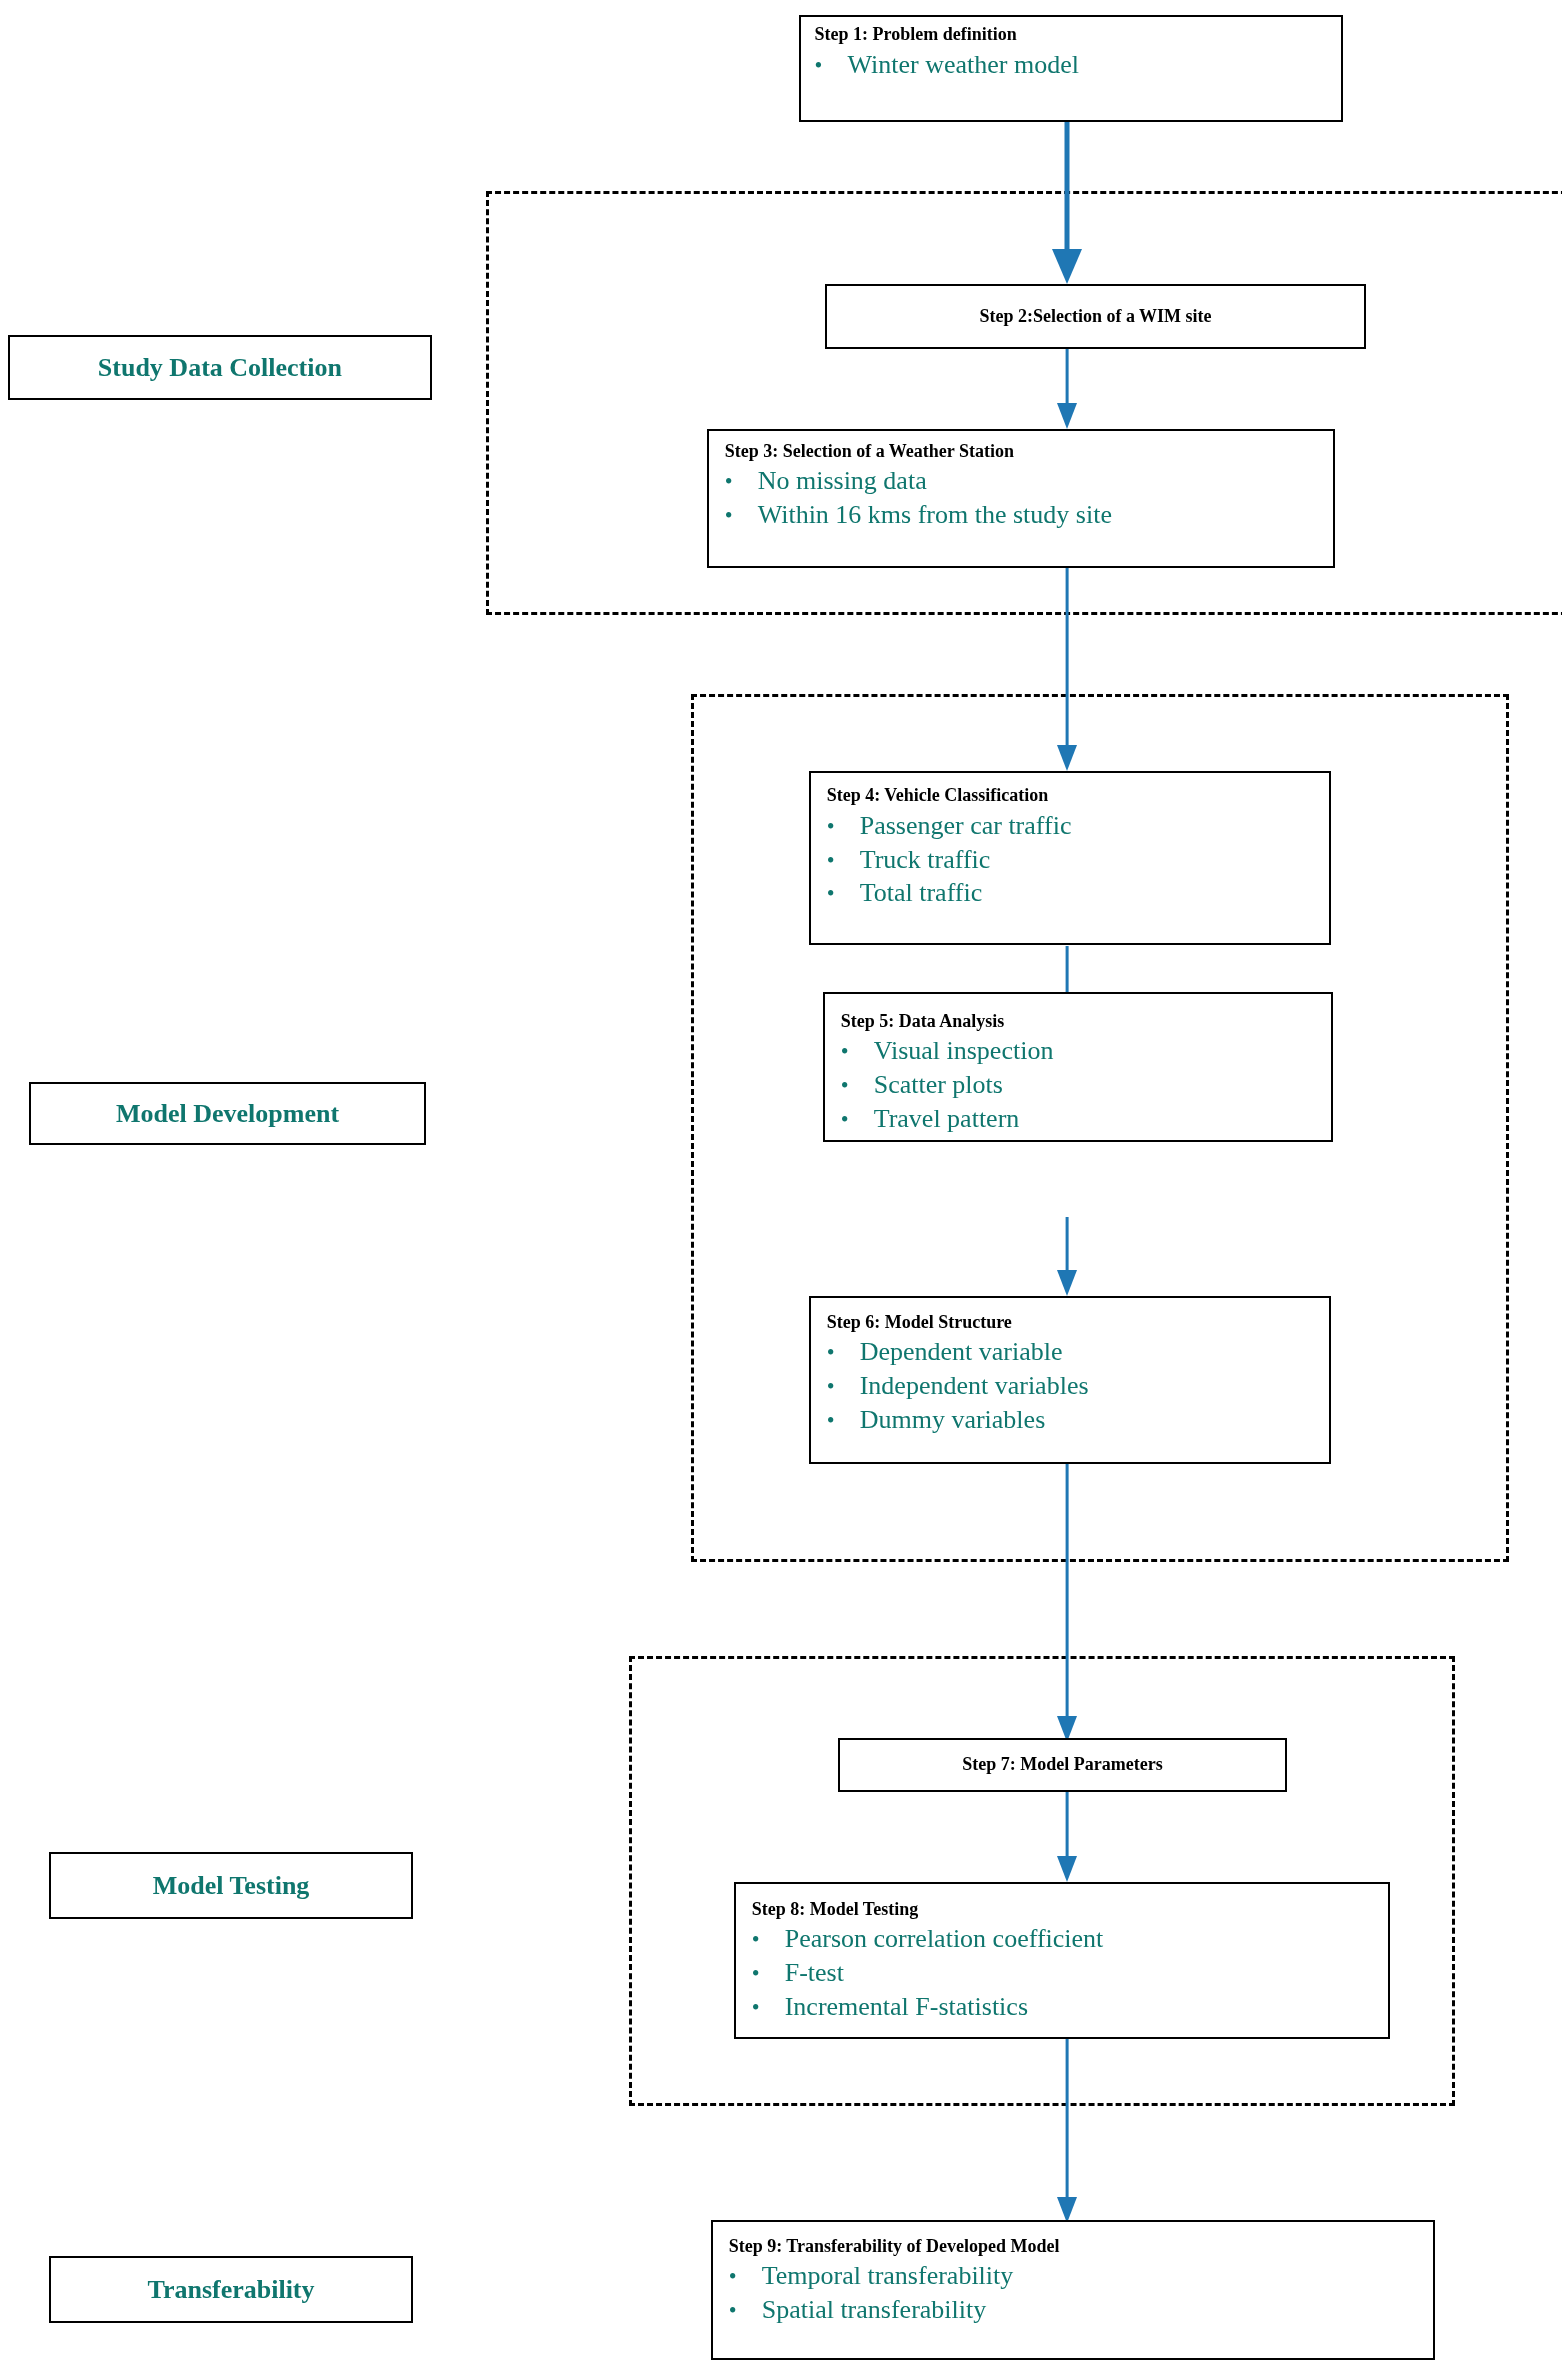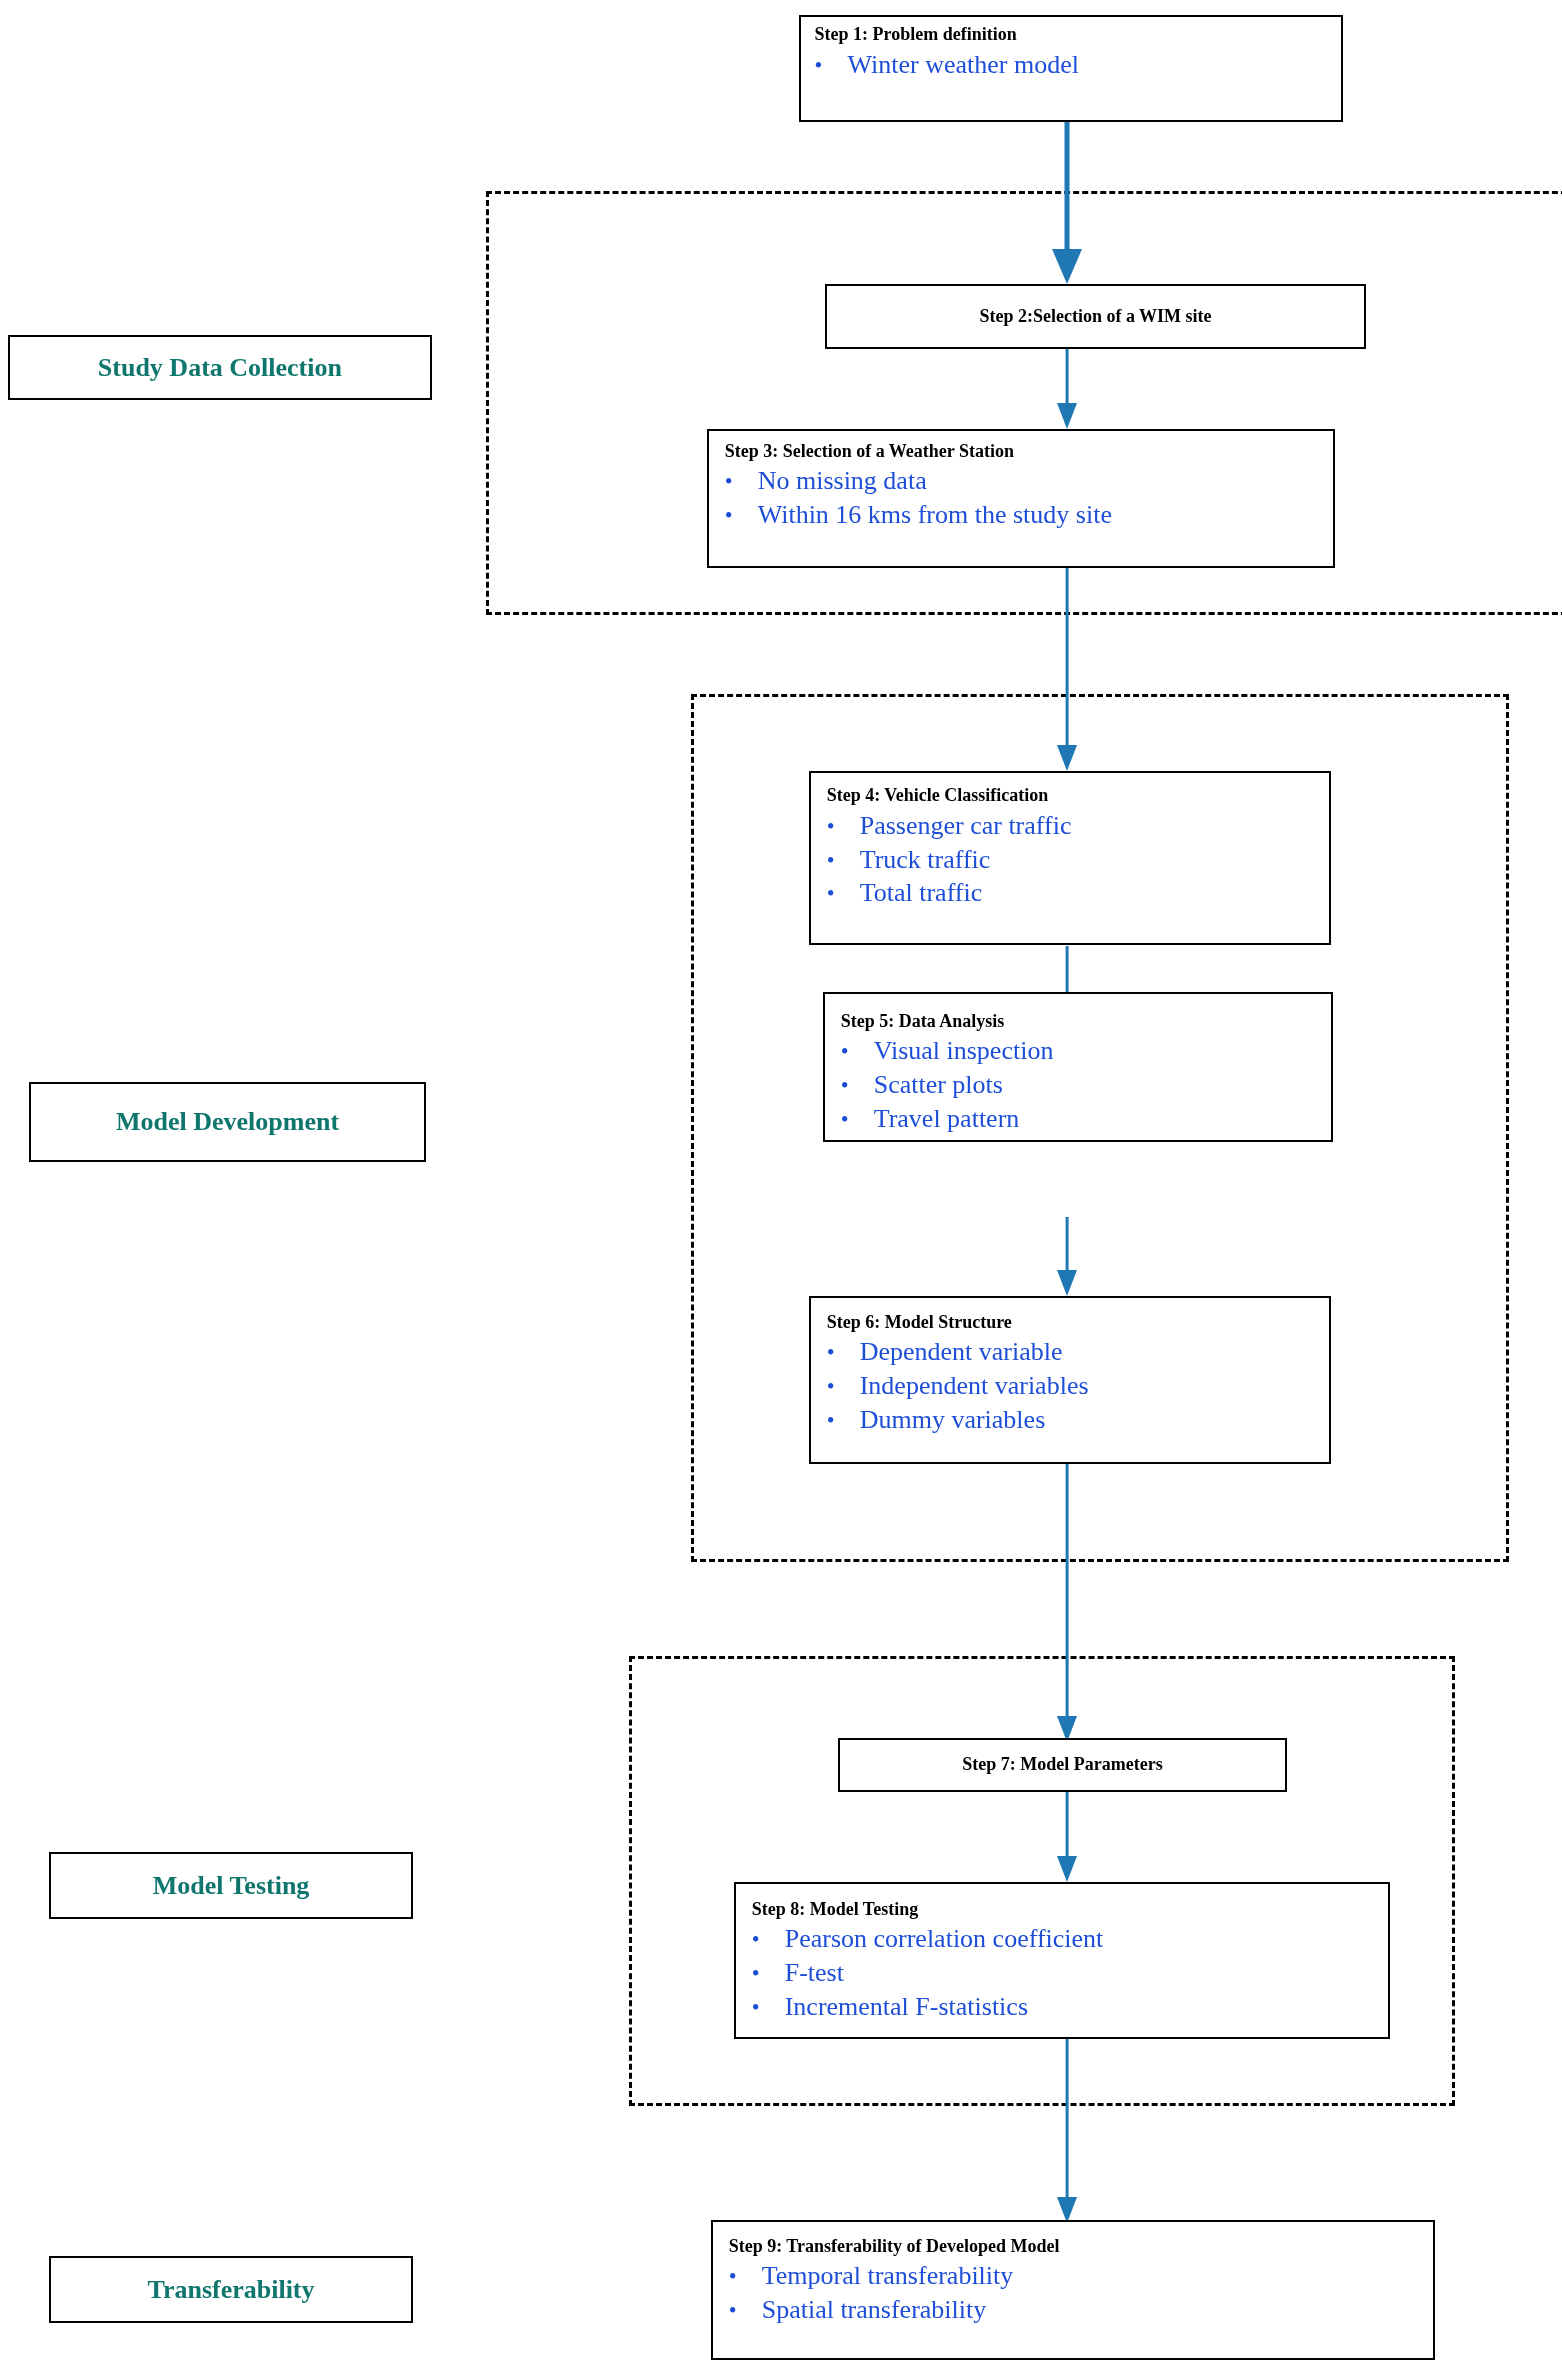--- a/index.html
+++ b/index.html
@@ -34,21 +34,21 @@
     white-space: nowrap;
   }
   .bullets {
     list-style: none;
     margin: 2.2px 0 0 0;
     padding: 0;
   }
   .bullets li {
     font-size: 26px;
     line-height: 1.30;
-    color: #1d4ed8;
+    color: #0f766e;
     white-space: nowrap;
     position: relative;
     padding-left: 0;
     font-family: Liberation Serif, serif;
   }
   .bullets li .bl-dot {
     display: inline-block;
     width: 33px;
     text-align: left;
     font-size: 22.4px;
@@ -158,21 +158,21 @@
 
   <div class="connector thin" style="left:1042px; top:2039px; width:50px; height:183px;">
     <div class="stem" style="height:158px;"></div>
     <div class="head" style="top:158px;"></div>
   </div>
 
   <div class="stage-label" style="left:7.9px; top:335px; width:424px; height:65px;">
     <span>Study  Data Collection</span>
   </div>
 
-  <div class="stage-label" style="left:29px; top:1082px; width:397px; height:80px;">
+  <div class="stage-label" style="left:29px; top:1082px; width:397px; height:63px;">
     <span>Model Development</span>
   </div>
 
   <div class="stage-label" style="left:49px; top:1852px; width:364px; height:67px;">
     <span>Model Testing</span>
   </div>
 
   <div class="stage-label" style="left:49px; top:2256px; width:364px; height:67px;">
     <span>Transferability</span>
   </div>

